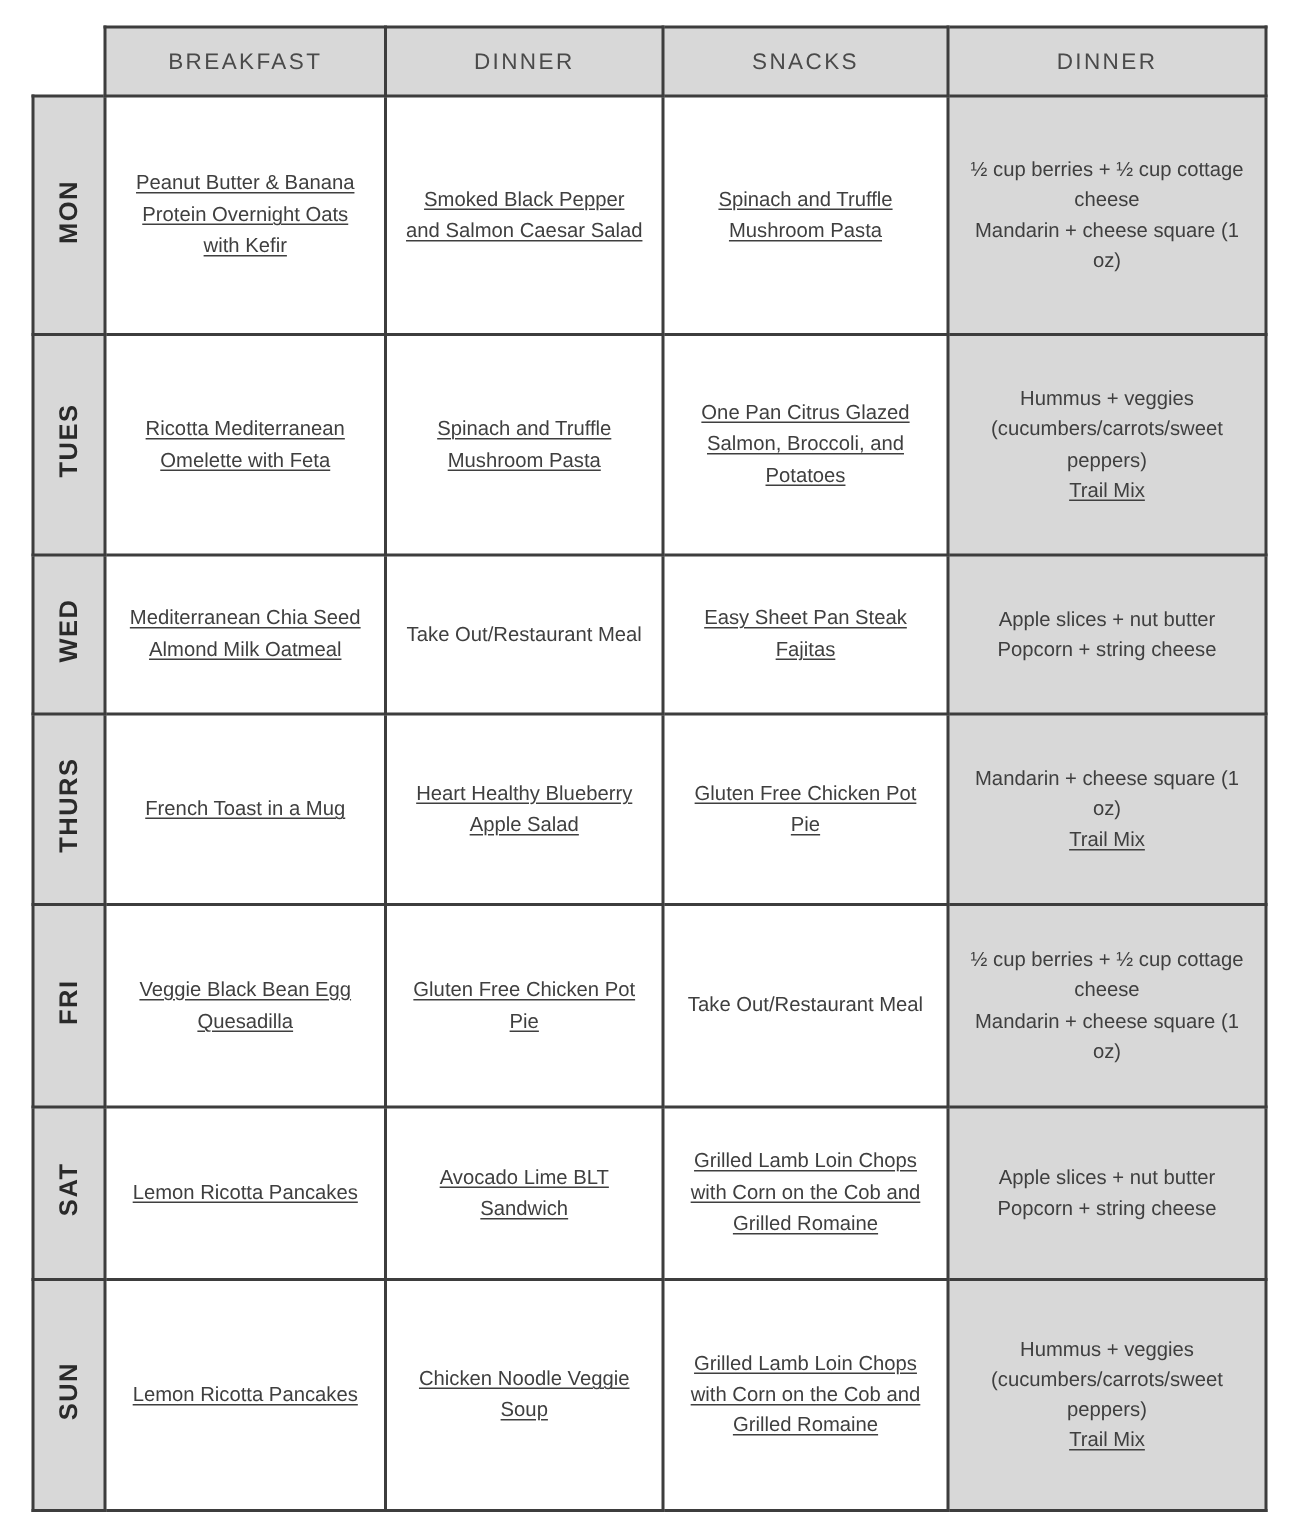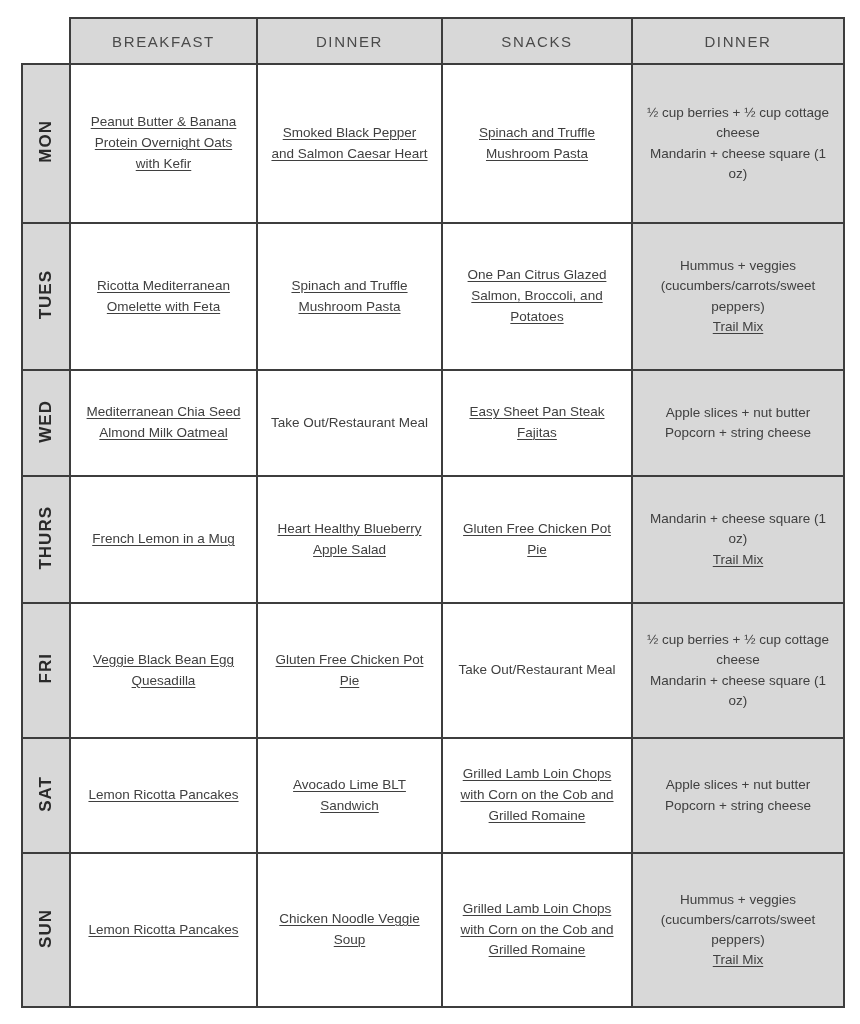--- a/index.html
+++ b/index.html
@@ -90,21 +90,21 @@
     <th class="corner"></th>
     <th class="colhead">BREAKFAST</th>
     <th class="colhead">DINNER</th>
     <th class="colhead">SNACKS</th>
     <th class="colhead">DINNER</th>
   </tr>
 
   <tr style="height:159px">
     <th class="dayhead"><span class="day-label">MON</span></th>
     <td class="meal"><span class="meal-text u">Peanut Butter &amp; Banana Protein Overnight Oats with Kefir</span></td>
-    <td class="meal"><span class="meal-text u">Smoked Black Pepper and Salmon Caesar Heart</span></td>
+    <td class="meal"><span class="meal-text u">Smoked Black Pepper and Salmon Caesar Salad</span></td>
     <td class="meal"><span class="meal-text u">Spinach and Truffle Mushroom Pasta</span></td>
     <td class="meal snacks">
       <div class="snack-stack">
         <span class="snack-item">½ cup berries + ½  cup cottage cheese</span>
         <span class="snack-item">Mandarin + cheese square (1 oz)</span>
       </div>
     </td>
   </tr>
 
   <tr style="height:147px">
@@ -128,21 +128,21 @@
     <td class="meal snacks">
       <div class="snack-stack">
         <span class="snack-item">Apple slices + nut butter</span>
         <span class="snack-item">Popcorn + string cheese</span>
       </div>
     </td>
   </tr>
 
   <tr style="height:127px">
     <th class="dayhead"><span class="day-label">THURS</span></th>
-    <td class="meal"><span class="meal-text u">French Lemon in a Mug</span></td>
+    <td class="meal"><span class="meal-text u">French Toast in a Mug</span></td>
     <td class="meal"><span class="meal-text u">Heart Healthy Blueberry Apple Salad</span></td>
     <td class="meal"><span class="meal-text u">Gluten Free Chicken Pot Pie</span></td>
     <td class="meal snacks">
       <div class="snack-stack">
         <span class="snack-item">Mandarin + cheese square (1 oz)</span>
         <span class="snack-item u">Trail Mix</span>
       </div>
     </td>
   </tr>
 

